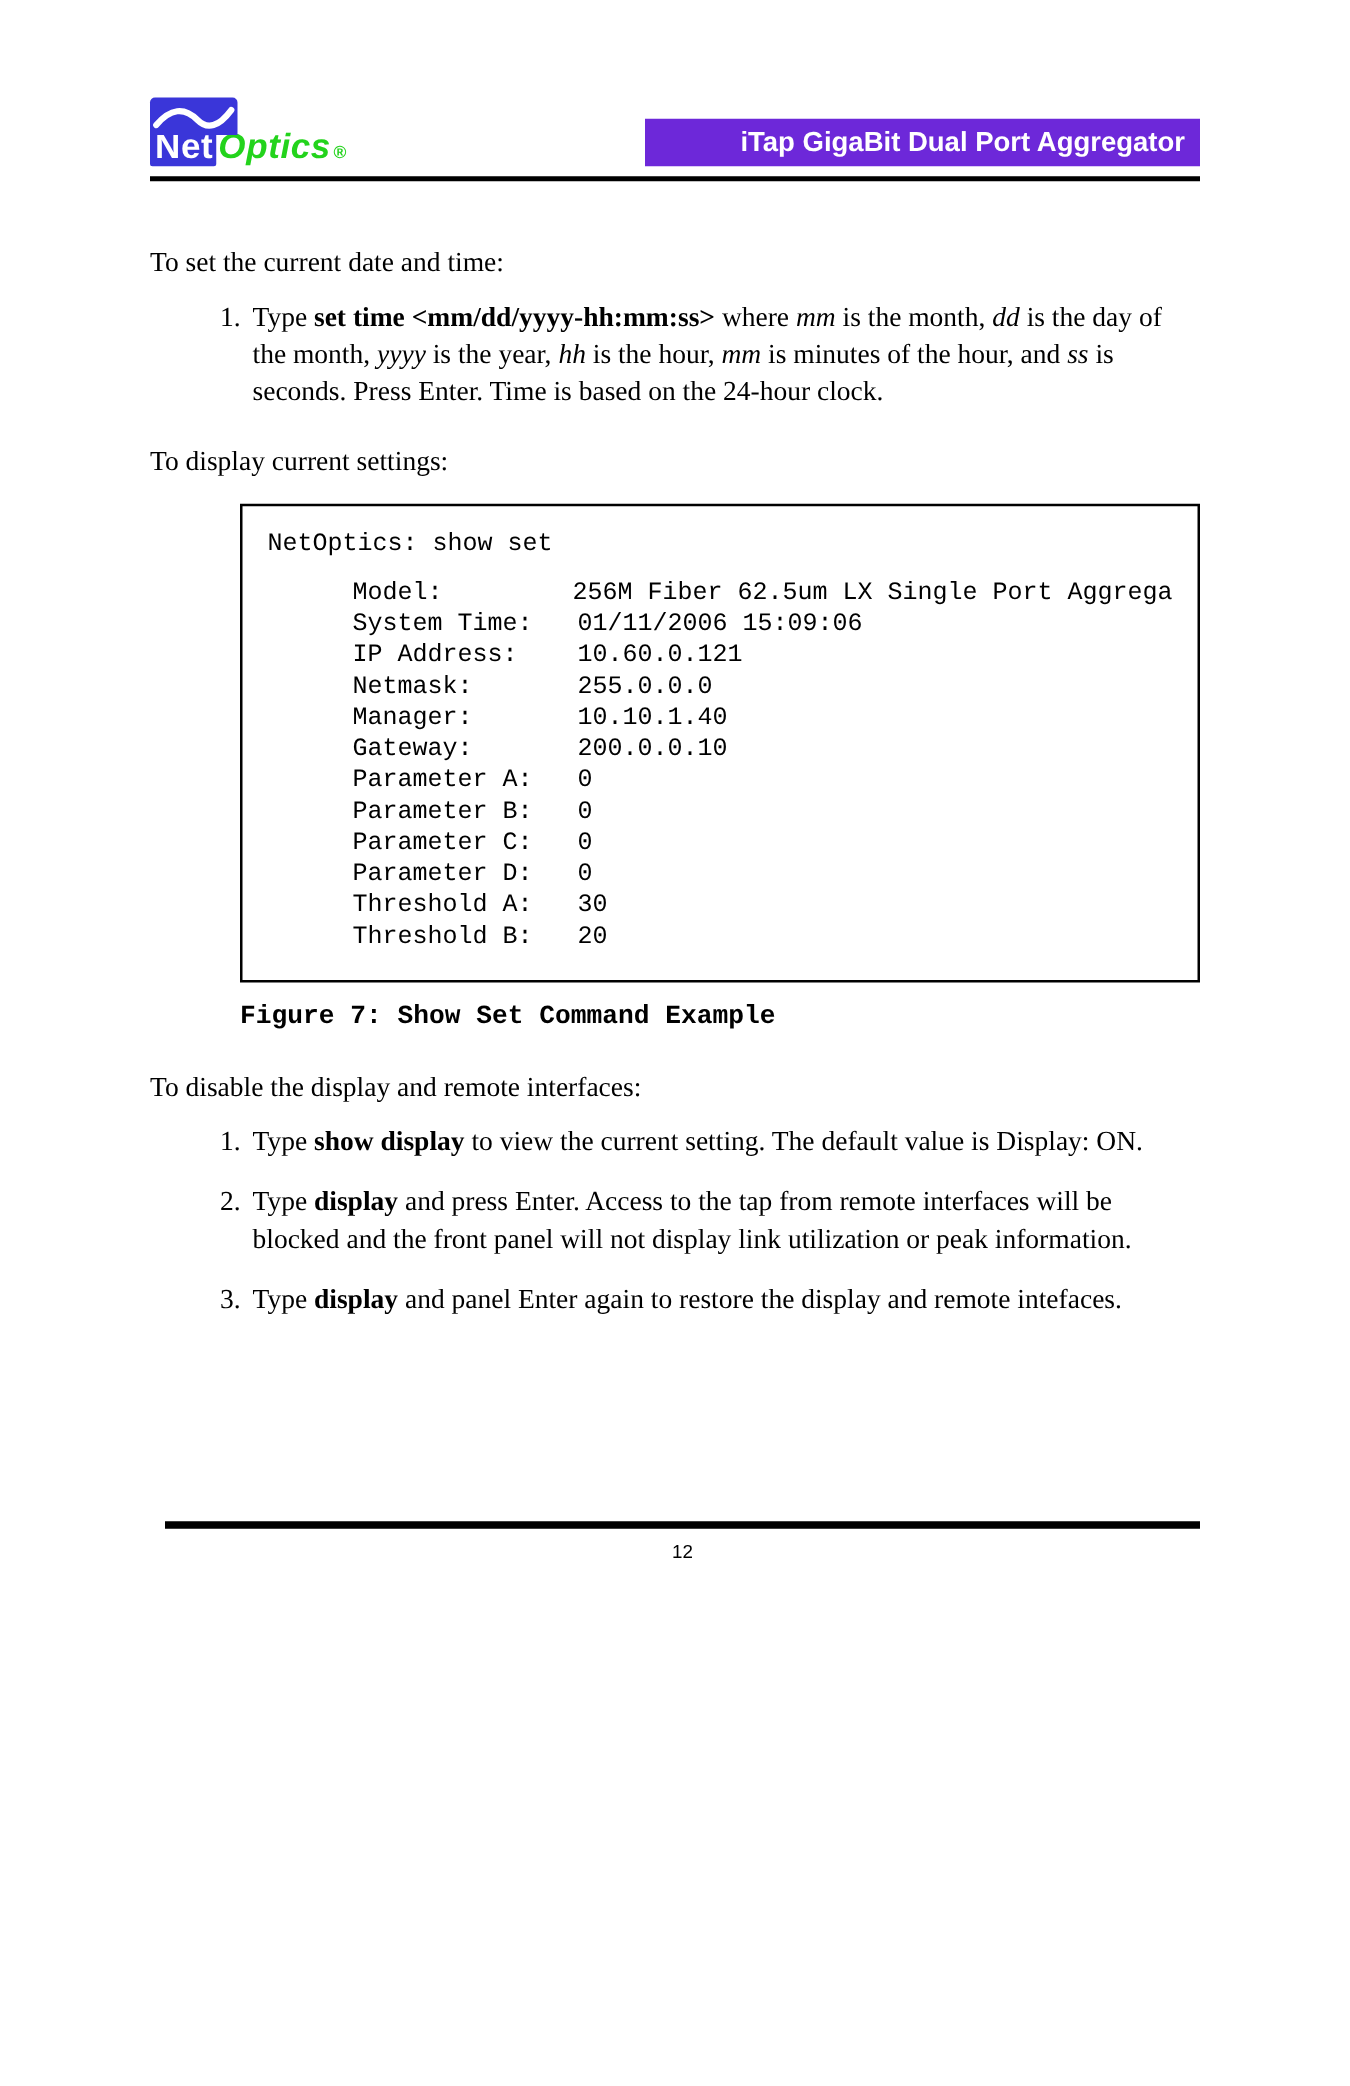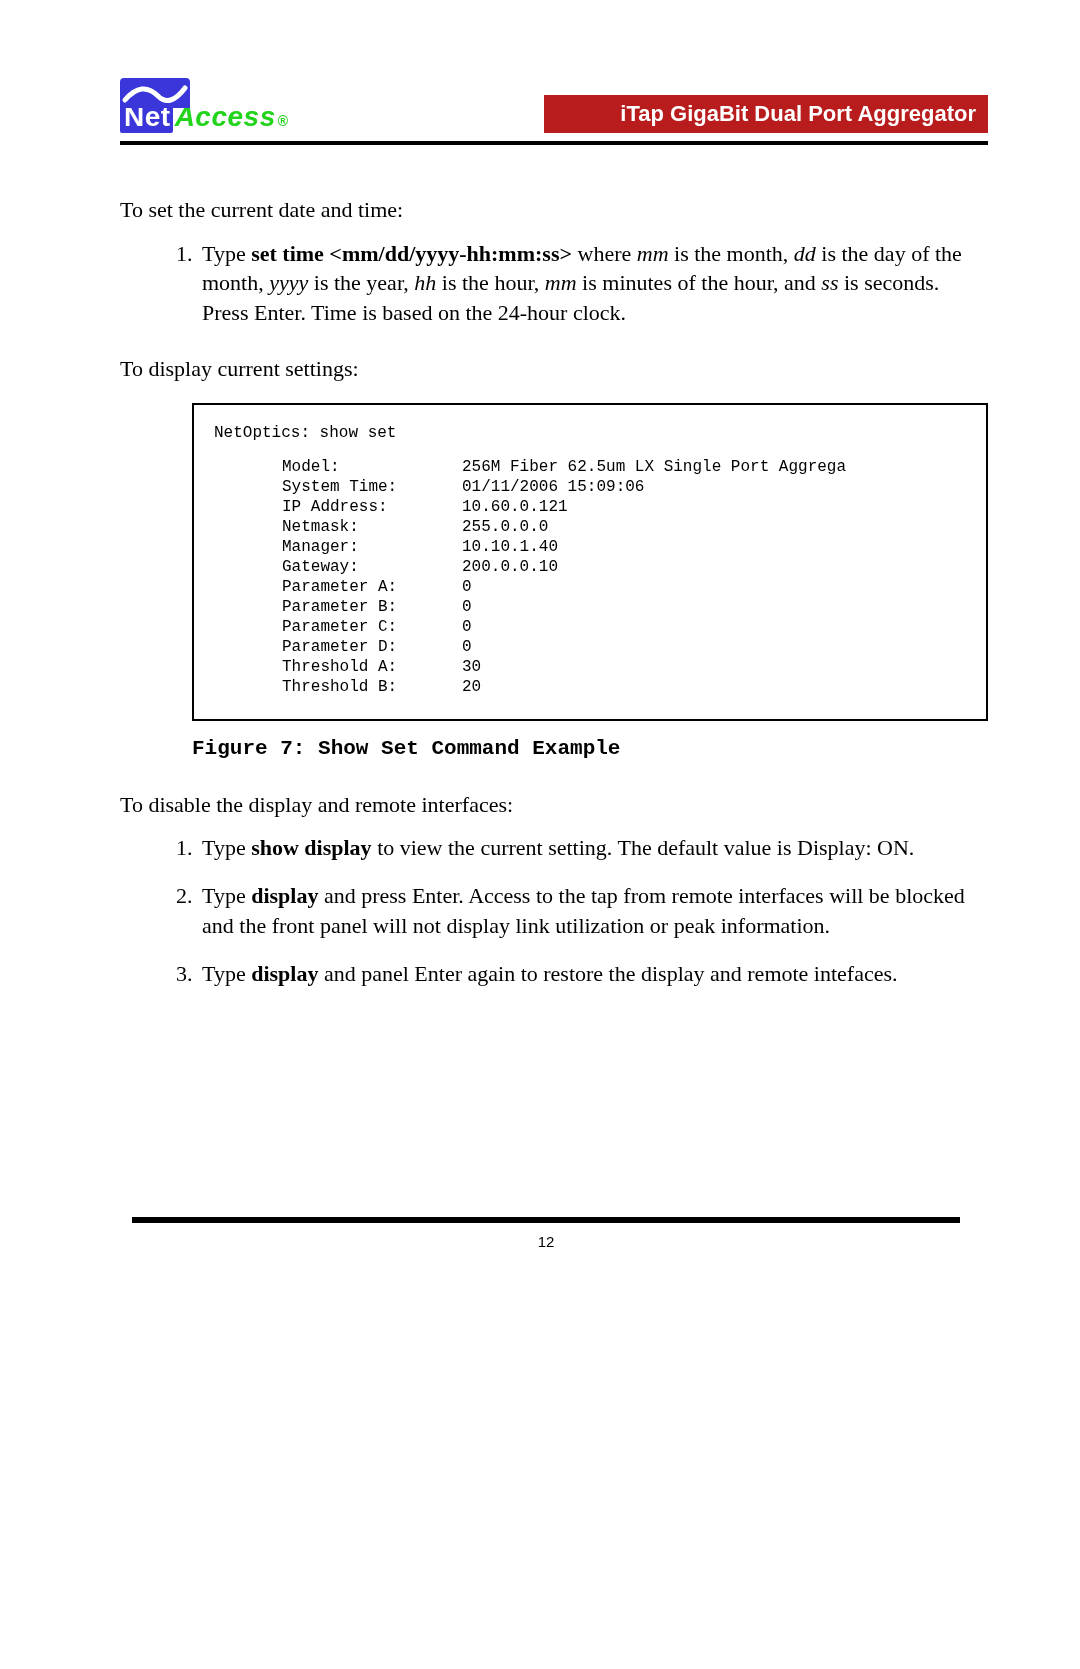--- a/index.html
+++ b/index.html
@@ -9,21 +9,21 @@
     width: 1080px;
     height: 1669px;
     font-family: "Times New Roman", Times, serif;
     color: #000;
   }
   .page {
     position: relative;
     width: 1080px;
     height: 1322px;
     box-sizing: border-box;
-    padding: 78px 92px 60px 120px;
+    padding: 78px 120px 60px 120px;
   }
 
   
   .header-row {
     display: flex;
     align-items: flex-end;
     justify-content: space-between;
     margin-bottom: 8px;
   }
   .logo {
@@ -65,21 +65,21 @@
     padding-left: 2px;
   }
   .logo-reg {
     color: #23d31c;
     font-size: 14px;
     font-weight: 700;
     vertical-align: super;
     margin-left: 2px;
   }
   .title-bar {
-    background: #b91c1c;
+    background: #6d28d9;
     color: #fff;
     font-family: Arial, Helvetica, sans-serif;
     font-weight: 700;
     font-size: 22px;
     padding: 6px 12px;
     min-width: 420px;
     text-align: right;
     align-self: flex-end;
   }
   .hr-heavy {
@@ -108,21 +108,21 @@
   }
   .b { font-weight: 700; }
   .i { font-style: italic; }
 
   
   .cli-box {
     border: 2px solid #000;
     margin: 20px 0 14px 72px;
     padding: 18px 20px 22px 20px;
     font-family: "Courier New", monospace;
-    font-size: 16px;
+    font-size: 20px;
     line-height: 1.25;
     white-space: pre;
   }
   .cli-rows {
     margin-top: 14px;
     margin-left: 68px;
   }
   .cli-row { display: flex; }
   .cli-label { width: 180px; }
   .cli-value { flex: 1; }
@@ -162,21 +162,21 @@
 
   <div class="header-row">
     <div class="logo">
       <div class="logo-swoosh">
         <svg viewBox="0 0 70 30" width="70" height="30">
           <path d="M5 22 Q 22 2, 38 18 Q 50 30, 65 10" stroke="#ffffff" stroke-width="5" fill="none" stroke-linecap="round"></path>
         </svg>
       </div>
       <div class="logo-text">
         <span class="logo-net">Net</span>
-        <span class="logo-optics">Access</span>
+        <span class="logo-optics">Optics</span>
         <span class="logo-reg">®</span>
       </div>
     </div>
     <div class="title-bar">iTap GigaBit Dual Port Aggregator</div>
   </div>
   <hr class="hr-heavy">
 
   <div class="content">
 
     <div class="section-title">To set the current date and time:</div>

